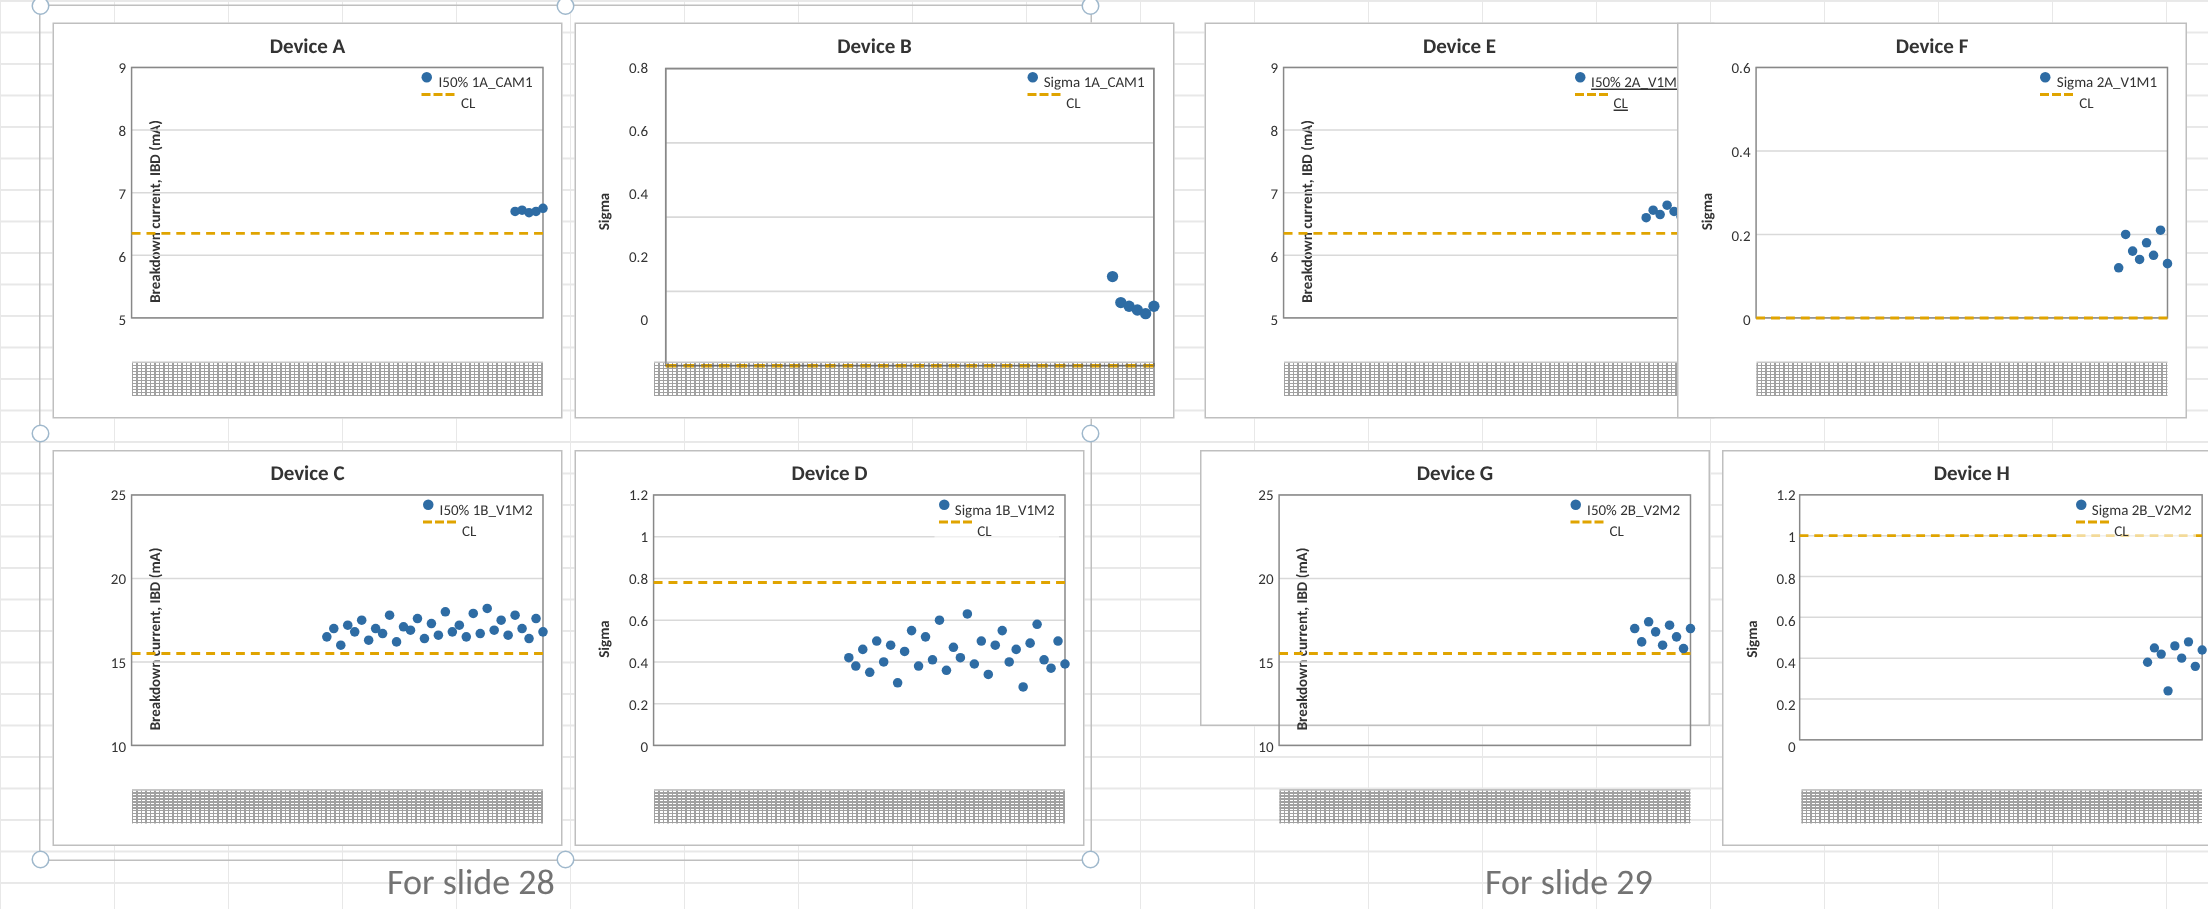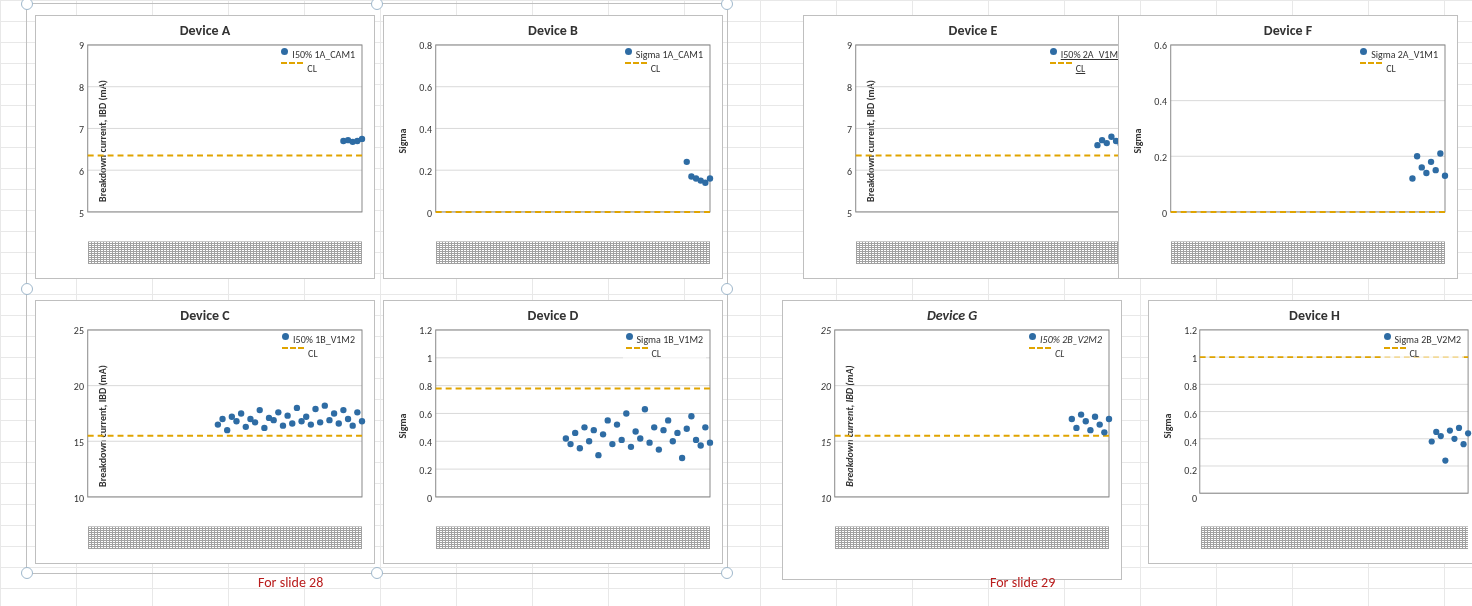--- a/index.html
+++ b/index.html
@@ -19,21 +19,21 @@
   .ticks{position:absolute;left:12px;top:0;bottom:28px;width:28px;}
   .tick{position:absolute;right:0;font-size:10px;transform:translateY(-50%);}
   .xaxis-band{height:22px;margin-left:44px;margin-right:4px;
     background:repeating-linear-gradient(90deg,#555 0 1px,transparent 1px 3px),
                repeating-linear-gradient(0deg,#555 0 1px,transparent 1px 2px);
     opacity:.55;border-top:1px solid #999;}
   .legend{position:absolute;font-size:10px;line-height:14px;background:rgba(255,255,255,.6);padding:1px 3px;white-space:nowrap;}
   .legend .row{display:flex;align-items:flex-start;gap:4px;}
   .swatch-dot{width:7px;height:7px;border-radius:50%;background:#2e6ca4;display:inline-block;}
   .swatch-cl{width:22px;height:0;border-top:2px dashed #e0a400;display:inline-block;}
-  .caption{position:absolute;font-size:14px;color:#b91c1c;}
+  .caption{position:absolute;font-size:24px;color:#737373;}
 </style>
 </head>
 <body>
 <div class="sheet">
   <div class="grid"></div>
 
   <div class="sel-group" style="left:26px;top:3px;width:700px;height:569px;">
     <div class="sel-dot" style="left:-6px;top:-6px;"></div>
     <div class="sel-dot" style="right:-6px;top:-6px;"></div>
     <div class="sel-dot" style="left:-6px;bottom:-6px;"></div>
@@ -76,21 +76,21 @@
               <span>I50% 1A_CAM1</span>
             </div>
             <div class="row">
               <span class="swatch-cl"></span>
               <span>CL</span>
             </div>
           </div>
         </div>
         <div class="xaxis-band"></div>
       </div>
-      <div class="chart-card" style="left: 383px; top: 15px; width: 340px; height: 264px;">
+      <div class="chart-card" style="left: 383px; top: 15px; width: 400px; height: 264px;">
         <div class="chart-title">Device B</div>
         <div class="plot" style="height: 200px;">
           <div class="ylabel">Sigma</div>
           <div class="ticks">
             <div class="tick" style="top: 172px;">0</div>
             <div class="tick" style="top: 130px;">0.2</div>
             <div class="tick" style="top: 88px;">0.4</div>
             <div class="tick" style="top: 46px;">0.6</div>
             <div class="tick" style="top: 4px;">0.8</div>
           </div>
@@ -327,21 +327,21 @@
               <span>Sigma 2A_V1M1</span>
             </div>
             <div class="row">
               <span class="swatch-cl"></span>
               <span>CL</span>
             </div>
           </div>
         </div>
         <div class="xaxis-band"></div>
       </div>
-      <div class="chart-card" style="left: 782px; top: 300px; width: 340px; height: 280px; font-style: italic;">
+      <div class="chart-card" style="left: 800px; top: 300px; width: 340px; height: 184px;">
         <div class="chart-title">Device G</div>
         <div class="plot" style="height: 200px;">
           <div class="ylabel">Breakdown current, IBD (mA)</div>
           <div class="ticks">
             <div class="tick" style="top: 172px;">10</div>
             <div class="tick" style="top: 116px;">15</div>
             <div class="tick" style="top: 60px;">20</div>
             <div class="tick" style="top: 4px;">25</div>
           </div>
           <svg viewBox="0 0 324 200" preserveAspectRatio="none">

